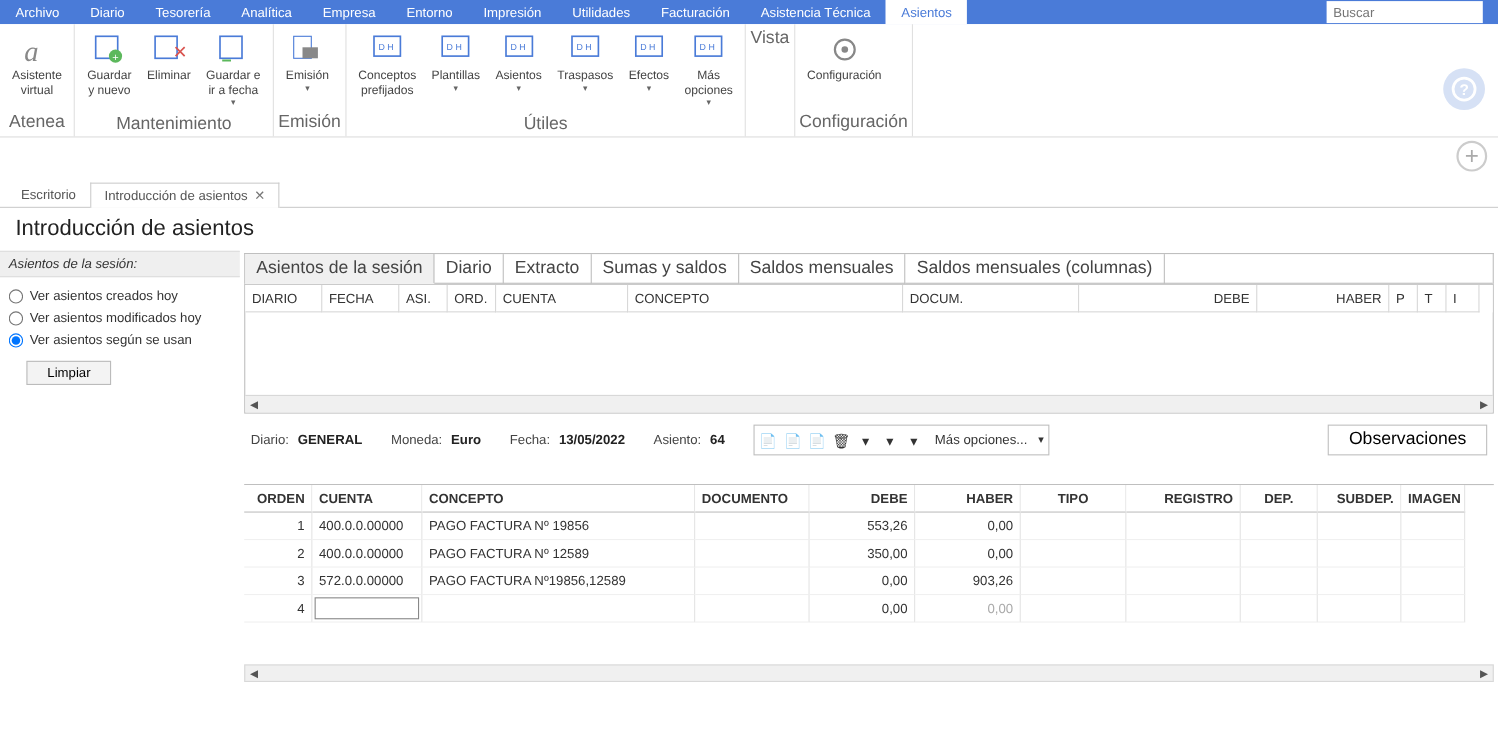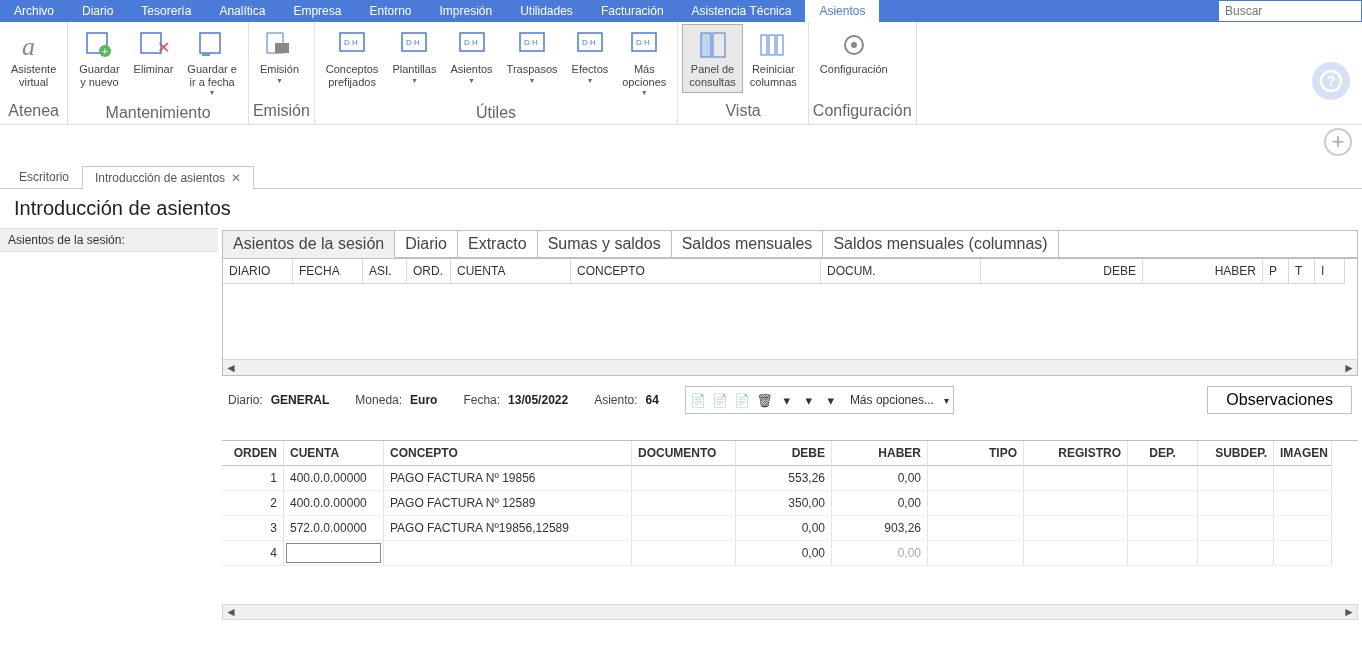--- a/index.html
+++ b/index.html
@@ -1,39 +1,39 @@
 <!DOCTYPE html>
 <html><head>
 <meta charset="utf-8">
 <style>
 * { box-sizing: border-box; margin: 0; padding: 0; }
 body { font-family: "Segoe UI", Arial, sans-serif; font-size: 12px; color: #333; background: #fff; overflow: hidden; width: 1362px; height: 665px; }
 .menubar { display: flex; background: #4a7bd8; height: 22px; align-items: stretch; }
 .menubar .menu-item { padding: 3px 14px; color: #fff; font-size: 12px; cursor: pointer; display: flex; align-items: center; }
 .menubar .menu-item.active { background: #fff; color: #4a7bd8; }
-.search-box { margin-left: auto; background: #fff; height: 20px; margin-top: 1px; margin-right: 1px; width: 142px; }
+.search-box { margin-left: auto; background: #fff; height: 20px; margin-top: 1px; margin-right: 14px; width: 142px; }
 .search-box input { border: none; width: 100%; height: 100%; padding: 0 6px; font-size: 12px; outline: none; }
 .ribbon { display: flex; background: #fff; border-bottom: 1px solid #ddd; height: 103px; position: relative; }
 .ribbon-group { display: flex; flex-direction: column; border-right: 1px solid #e0e0e0; padding: 2px 4px 0 4px; }
 .ribbon-group-items { display: flex; flex: 1; align-items: flex-start; }
 .ribbon-group-label { text-align: center; font-size: 16px; color: #666; padding: 2px 0 4px 0; }
 .ribbon-btn { display: flex; flex-direction: column; align-items: center; justify-content: flex-start; padding: 4px 6px; min-width: 46px; cursor: pointer; text-align: center; line-height: 1.15; font-size: 11px; color: #444; border: 1px solid transparent; }
 .ribbon-btn.active { background: #e8e8e8; border: 1px solid #b0b0b0; }
 .ribbon-btn .ricon { width: 32px; height: 32px; margin-bottom: 2px; display: flex; align-items: center; justify-content: center; }
 .ribbon-btn span.drop { font-size: 8px; color: #666; }
 .help-circle { position: absolute; right: 12px; top: 40px; width: 38px; height: 38px; border-radius: 50%; background: #d6e1f5; display: flex; align-items: center; justify-content: center; color: #fff; font-size: 22px; font-weight: bold; cursor: pointer; }
 .add-circle { position: absolute; right: 10px; top: 128px; width: 28px; height: 28px; border-radius: 50%; border: 2px solid #ccc; display: flex; align-items: center; justify-content: center; color: #aaa; font-size: 22px; cursor: pointer; background:#fff; }
 .tabs-row { display: flex; align-items: flex-end; height: 26px; margin-top: 38px; border-bottom: 1px solid #ccc; padding-left: 6px; }
 .doc-tab { padding: 4px 12px; font-size: 12px; color: #555; cursor: pointer; border: 1px solid transparent; border-bottom: none; }
 .doc-tab.active { border-color: #ccc; background: #fff; position: relative; top: 1px; }
 .doc-tab .close { margin-left: 6px; color: #777; }
 .page-title { font-size: 20px; color: #222; padding: 8px 0 8px 14px; }
 .content { display: flex; }
 .side-panel { width: 218px; padding: 0; }
-.side-header { background: #efefef; padding: 4px 8px; font-size: 12px; color: #333; border-top: 1px solid #ddd; border-bottom: 1px solid #ddd;}
+.side-header { background: #efefef; padding: 4px 8px; font-size: 12px; color: #333; border-top: 1px solid #ddd; border-bottom: 1px solid #ddd; font-style: italic;}
 .side-body { padding: 10px 8px; }
 .side-body label { display: flex; align-items: center; gap: 6px; font-size: 12px; margin-bottom: 6px; cursor: pointer; }
 .side-body button { margin-top: 6px; margin-left: 16px; padding: 3px 18px; font-size: 12px; background: #f3f3f3; border: 1px solid #bbb; cursor: pointer; }
 .main-panel { flex: 1; padding: 0 4px 0 4px; }
 .inner-tabs { display: flex; border: 1px solid #bfbfbf; border-bottom: none; background:#fff; margin-top:2px;}
 .inner-tab { padding: 4px 10px; font-size: 16px; border-right: 1px solid #bfbfbf; border-bottom: 1px solid #bfbfbf; cursor: pointer; color:#444;}
 .inner-tab.active { background: #f0f0f0; border-bottom: 1px solid #f0f0f0; font-weight: normal; }
 .inner-tabs .spacer { flex:1; border-bottom:1px solid #bfbfbf;}
 .grid1 { border: 1px solid #bfbfbf; height: 118px; display:flex; flex-direction:column;}
 .grid1-header { display: flex; background: #fff; }
@@ -44,21 +44,21 @@
 .info-row .lbl { color: #444; }
 .info-row .val { font-weight: bold; color: #222; margin-right: 18px; }
 .toolbar-box { border: 1px solid #bfbfbf; display: flex; align-items: center; padding: 2px 4px; gap: 4px; height: 28px; }
 .tb-icon { width: 18px; height: 18px; display:inline-flex; align-items:center; justify-content:center; cursor:pointer; font-size:13px;}
 .obs-btn { margin-left: auto; border: 1px solid #bfbfbf; padding: 4px 18px; font-size: 16px; background: #fff; cursor: pointer; margin-right:6px;}
 .grid2 { border-top: 1px solid #bfbfbf; margin-top: 20px; }
 .grid2-header, .grid2-row { display: flex; }
 .grid2-header div, .grid2-row div { padding: 5px 6px; font-size: 12px; border-right: 1px solid #e4e4e4; border-bottom: 1px solid #e4e4e4; overflow:hidden; white-space:nowrap;}
 .grid2-header div { font-weight: bold; background: #fff; border-bottom: 1px solid #bfbfbf;}
 .grid2-row div { border-bottom: 1px solid #f0f0f0; }
-.col-orden{width:62px;text-align:right;} .col-cuenta{width:100px;} .col-concepto{width:248px;} .col-doc{width:104px;} .col-debe{width:96px;text-align:right;} .col-haber{width:96px;text-align:right;} .col-tipo{width:96px;text-align:right;} .col-reg{width:104px;text-align:right;} .col-dep{width:70px;text-align:center;} .col-subdep{width:76px;text-align:right;} .col-imagen{width:58px;}
+.col-orden{width:62px;text-align:right;} .col-cuenta{width:100px;} .col-concepto{width:248px;} .col-doc{width:104px;} .col-debe{width:96px;text-align:right;} .col-haber{width:96px;text-align:right;} .col-tipo{width:96px;text-align:center;} .col-reg{width:104px;text-align:right;} .col-dep{width:70px;text-align:center;} .col-subdep{width:76px;text-align:right;} .col-imagen{width:58px;}
 .grid2-row input { width: 100%; border: 1px solid #888; height: 20px; padding: 0 4px; font-size: 12px; }
 .dim { color:#aaa; }
 .bottom-scroll { height:16px; background:#f0f0f0; border:1px solid #d8d8d8; display:flex; align-items:center; justify-content:space-between; padding:0 2px; color:#555; font-size:12px; margin-top:38px;}
 svg { display:block; }
 </style>
 </head>
 <body>
 
 <div class="menubar">
     <div class="menu-item">Archivo</div>
@@ -202,43 +202,20 @@
               </svg>
             </div>
             <div>Más</div>
             <div>opciones</div>
             <span class="drop">▾</span>
           </div>
         </div>
         <div class="ribbon-group-label">Útiles</div>
       </div>
       <div class="ribbon-group">
-        <div class="ribbon-group-items">
-          <div class="ribbon-btn active">
-            <div class="ricon">
-              <svg width="32" height="32">
-                <rect x="4" y="4" width="10" height="24" fill="#c0d4f0" stroke="#4a7bd8"></rect>
-                <rect x="16" y="4" width="12" height="24" fill="none" stroke="#4a7bd8"></rect>
-              </svg>
-            </div>
-            <div>Panel de</div>
-            <div>consultas</div>
-          </div>
-          <div class="ribbon-btn">
-            <div class="ricon">
-              <svg width="32" height="32">
-                <rect x="4" y="6" width="6" height="20" fill="none" stroke="#4a7bd8"></rect>
-                <rect x="12" y="6" width="6" height="20" fill="none" stroke="#4a7bd8"></rect>
-                <rect x="20" y="6" width="6" height="20" fill="none" stroke="#4a7bd8"></rect>
-              </svg>
-            </div>
-            <div>Reiniciar</div>
-            <div>columnas</div>
-          </div>
-        </div>
         <div class="ribbon-group-label">Vista</div>
       </div>
       <div class="ribbon-group">
         <div class="ribbon-group-items">
           <div class="ribbon-btn">
             <div class="ricon">
               <svg width="32" height="32">
                 <circle cx="16" cy="16" r="9" fill="none" stroke="#888" stroke-width="2"></circle>
                 <circle cx="16" cy="16" r="3" fill="#888"></circle>
               </svg>
@@ -262,20 +239,30 @@
 <div class="tabs-row">
     <div class="doc-tab">Escritorio</div>
     <div class="doc-tab active">Introducción de asientos<span class="close">✕</span></div>
   </div>
 
 <div class="page-title">Introducción de asientos</div>
 
 <div class="content">
   <div class="side-panel">
     <div class="side-header">Asientos de la sesión:</div>
+    <div class="side-body"><label>
+          <input type="radio" name="sess" style="">
+          <span>Ver asientos creados hoy</span>
+        </label><label>
+          <input type="radio" name="sess" style="">
+          <span>Ver asientos modificados hoy</span>
+        </label><label>
+          <input type="radio" name="sess" checked="" style="">
+          <span>Ver asientos según se usan</span>
+        </label><button>Limpiar</button></div>
   </div>
 
   <div class="main-panel">
     <div class="inner-tabs">
         <div class="inner-tab active">Asientos de la sesión</div>
         <div class="inner-tab">Diario</div>
         <div class="inner-tab">Extracto</div>
         <div class="inner-tab">Sumas y saldos</div>
         <div class="inner-tab">Saldos mensuales</div>
         <div class="inner-tab">Saldos mensuales (columnas)</div>

